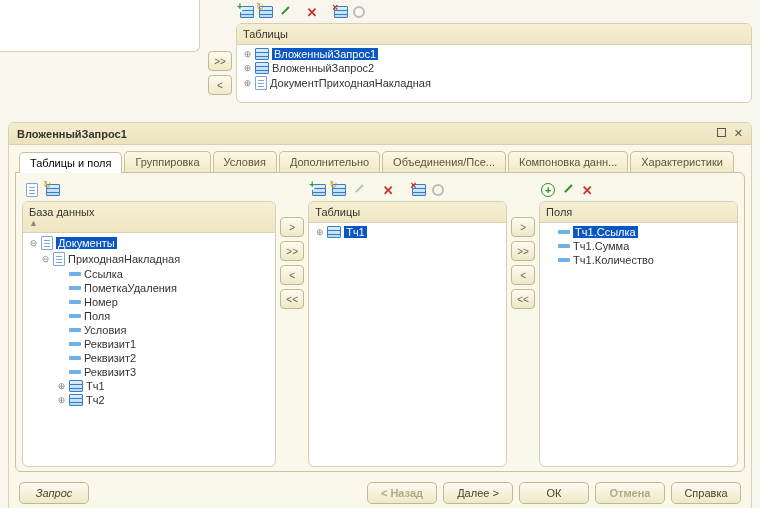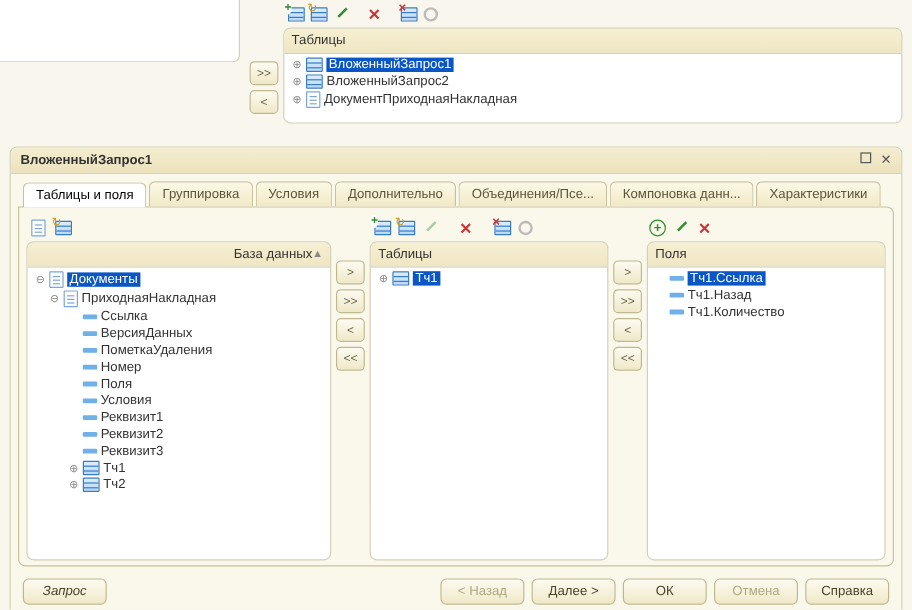--- a/index.html
+++ b/index.html
@@ -145,21 +145,21 @@
   .btn {
     min-width: 70px; height: 22px;
     border: 1px solid #c0b98f;
     border-radius: 5px;
     background: linear-gradient(#fdfbf1,#efe8c8);
     padding: 0 10px;
     display: flex; align-items: center; justify-content: center;
     cursor: pointer; color: #4a4428;
     font-size: 11px;
   }
-  .btn.disabled { color: #b0a983; cursor: default; }
+  .btn.disabled { color: #b0a983; cursor: default; font-weight: bold; }
   .btn.left { margin-right: auto; font-style: italic; }
   .sep { width: 6px; }
   .pencil{width:14px;height:14px;display:inline-block;transform:rotate(45deg);}
   .pencil::before{content:"";display:block;width:2px;height:10px;background:#2c8f2c;margin-left:6px;}
   .x-red{color:#c33;font-weight:bold;font-size:13px;}
   .gear{width:12px;height:12px;border:2px solid #bbb;border-radius:50%;display:inline-block;}
   .plus-green{width:14px;height:14px;border-radius:50%;border:1px solid #2c8f2c;display:inline-flex;align-items:center;justify-content:center;color:#2c8f2c;font-weight:bold;font-size:11px;}
   .tbl-add{position:relative;display:inline-block;width:16px;height:16px;}
   .tbl-add .table-icon{position:absolute;left:2px;top:2px;}
   .tbl-add::after{content:"+";position:absolute;left:-1px;top:-3px;color:#2c8f2c;font-weight:bold;font-size:10px;background:#fff;border-radius:50%;}
@@ -252,21 +252,21 @@
       <div class="col" style="flex:1.15">
         <div class="col-toolbar">
           <span class="icon">
               <span class="doc-icon"></span>
             </span>
           <span class="icon tbl-swap">
               <span class="table-icon"></span>
             </span>
         </div>
         <div class="panel">
-          <div class="panel-header" style="display:flex;justify-content:flex-end;">
+          <div class="panel-header" style="display:flex;justify-content:center;flex-direction:column;">
             <span>База данных</span>
             <span style="font-size:9px;color:#888;">▲</span>
           </div>
           <div class="tree db-tree">
             <div class="tree-row">
                 <span class="glyph">⊖</span>
                 <span class="doc-icon"></span>
                 <span class="sel">Документы</span>
               </div>
             <div class="tree-row indent1">
@@ -275,25 +275,20 @@
                 <span>ПриходнаяНакладная</span>
               </div>
             <div class="tree-row indent2">
                 <span class="glyph"></span>
                 <span class="field-icon"></span>
                 <span>Ссылка</span>
               </div>
             <div class="tree-row indent2">
                 <span class="glyph"></span>
                 <span class="field-icon"></span>
-                <span>ВерсияДанных</span>
-              </div>
-            <div class="tree-row indent2">
-                <span class="glyph"></span>
-                <span class="field-icon"></span>
                 <span>ПометкаУдаления</span>
               </div>
             <div class="tree-row indent2">
                 <span class="glyph"></span>
                 <span class="field-icon"></span>
                 <span>Номер</span>
               </div>
             <div class="tree-row indent2">
                 <span class="glyph"></span>
                 <span class="field-icon"></span>
@@ -390,21 +385,21 @@
         </div>
         <div class="panel">
           <div class="panel-header">Поля</div>
           <div class="tree">
             <div class="tree-row indent1">
                 <span class="field-icon"></span>
                 <span class="sel">Тч1.Ссылка</span>
               </div>
             <div class="tree-row indent1">
                 <span class="field-icon"></span>
-                <span>Тч1.Назад</span>
+                <span>Тч1.Сумма</span>
               </div>
             <div class="tree-row indent1">
                 <span class="field-icon"></span>
                 <span>Тч1.Количество</span>
               </div>
           </div>
         </div>
       </div>
     </div>
   </div>

